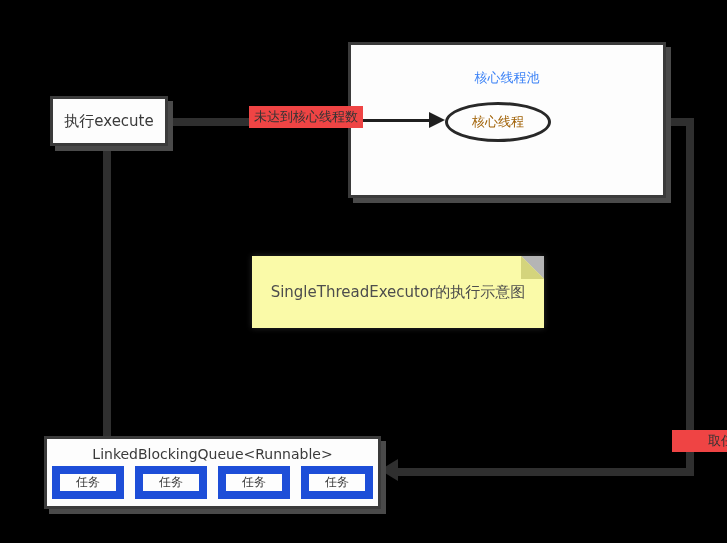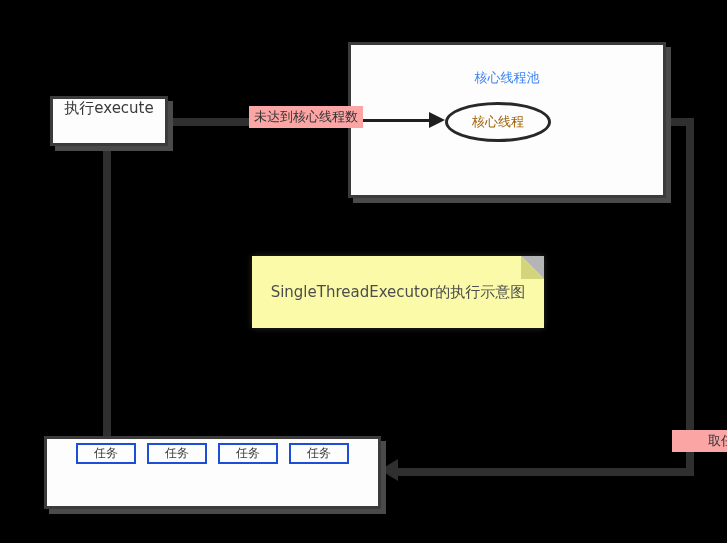--- a/index.html
+++ b/index.html
@@ -24,21 +24,21 @@
   .node-box {
     position: absolute;
     background: #fdfdfd;
     border: 3px solid #3b3b3b;
     box-shadow: 5px 5px 0 #4a4a4a;
     color: #3a3a3a;
     box-sizing: content-box;
   }
   .exec-box {
     left: 50px; top: 96px; width: 112px; height: 44px;
-    display: flex; justify-content: center;
+    display: flex; align-items: center; justify-content: center;
     font-size: 15px;
   }
   .pool-box {
     left: 348px; top: 42px; width: 312px; height: 150px;
   }
   .pool-title {
     position: absolute; left: 0; top: 24px; width: 100%;
     text-align: center; font-size: 13px; color: #3b82f6;
   }
   .core-ellipse {
@@ -61,21 +61,21 @@
   
   .queue-arrow-head {
     position: absolute; left: 380px; top: 459px; width: 0; height: 0;
     border-top: 11px solid transparent;
     border-bottom: 11px solid transparent;
     border-right: 18px solid #2f2f2f;
   }
   
   .chip {
     position: absolute;
-    background: #fca5a5;
+    background: #ef4444;
     color: #333;
     font-size: 13px;
     line-height: 1.35;
     padding: 2px 5px;
     white-space: nowrap;
     text-align: right;
   }
   .chip-not-reached { left: 249px; top: 106px; }
   .chip-reached     { left: 63px;  top: 282px; }
   .chip-take-task   { left: 672px; top: 430px; padding-left: 36px; }
@@ -108,21 +108,21 @@
     color: #3a3a3a;
   }
   .task-row {
     display: flex;
     justify-content: center;
     gap: 11px;
     margin-top: 4px;
   }
   .task-cell {
     width: 56px; height: 17px;
-    border: 2px solid #1d4ed8;
+    border: 8px solid #1d4ed8;
     background: #fdfdfd;
     display: flex; align-items: center; justify-content: center;
     font-size: 12px; color: #3a3a3a;
   }
 </style>
 </head>
 <body>
 
 <div id="stage">
 
@@ -150,20 +150,21 @@
   <div class="chip chip-not-reached">未达到核心线程数</div>
   <div class="chip chip-take-task">取任务</div>
 
   <div class="note">
     <div class="note-corner"></div>
     <div class="note-fold"></div>
     <span>SingleThreadExecutor的执行示意图</span>
   </div>
 
   <div class="node-box queue-box">
+    <div class="queue-title">LinkedBlockingQueue&lt;Runnable&gt;</div>
     <div class="task-row">
       <div class="task-cell">任务</div>
       <div class="task-cell">任务</div>
       <div class="task-cell">任务</div>
       <div class="task-cell">任务</div>
     </div>
   </div>
 
 </div>
 

